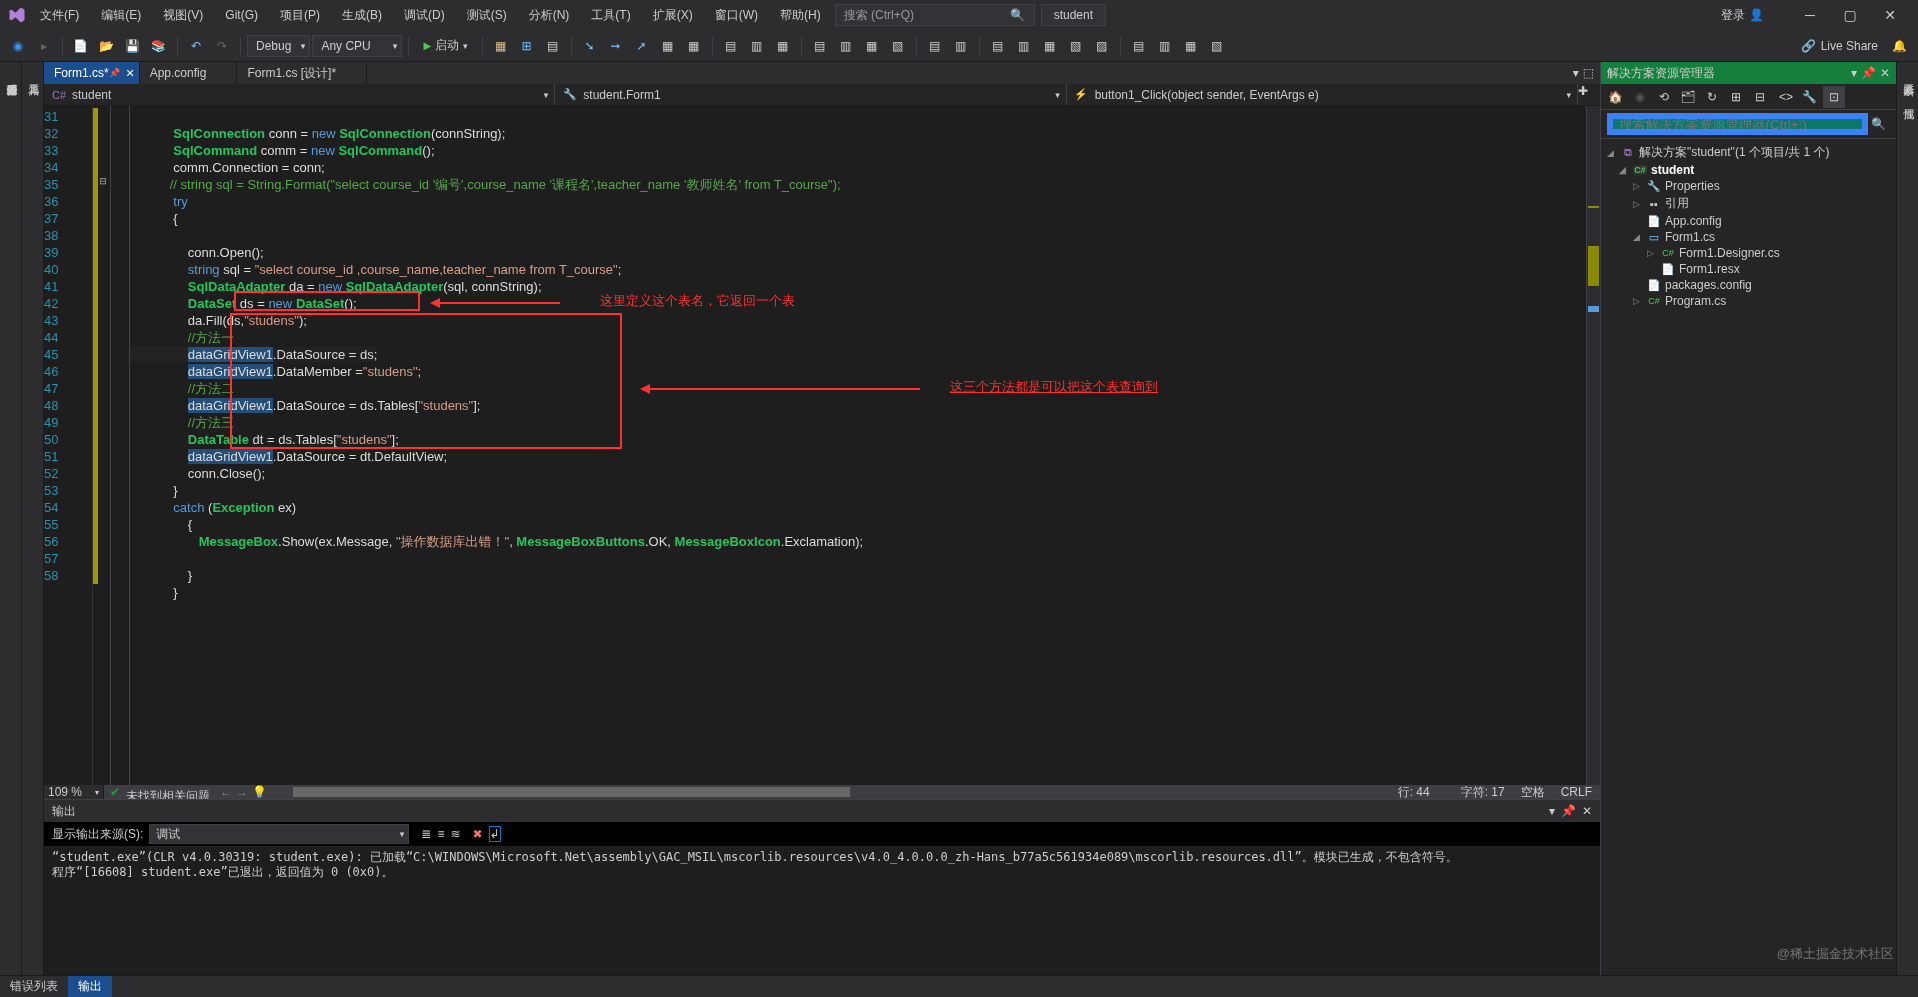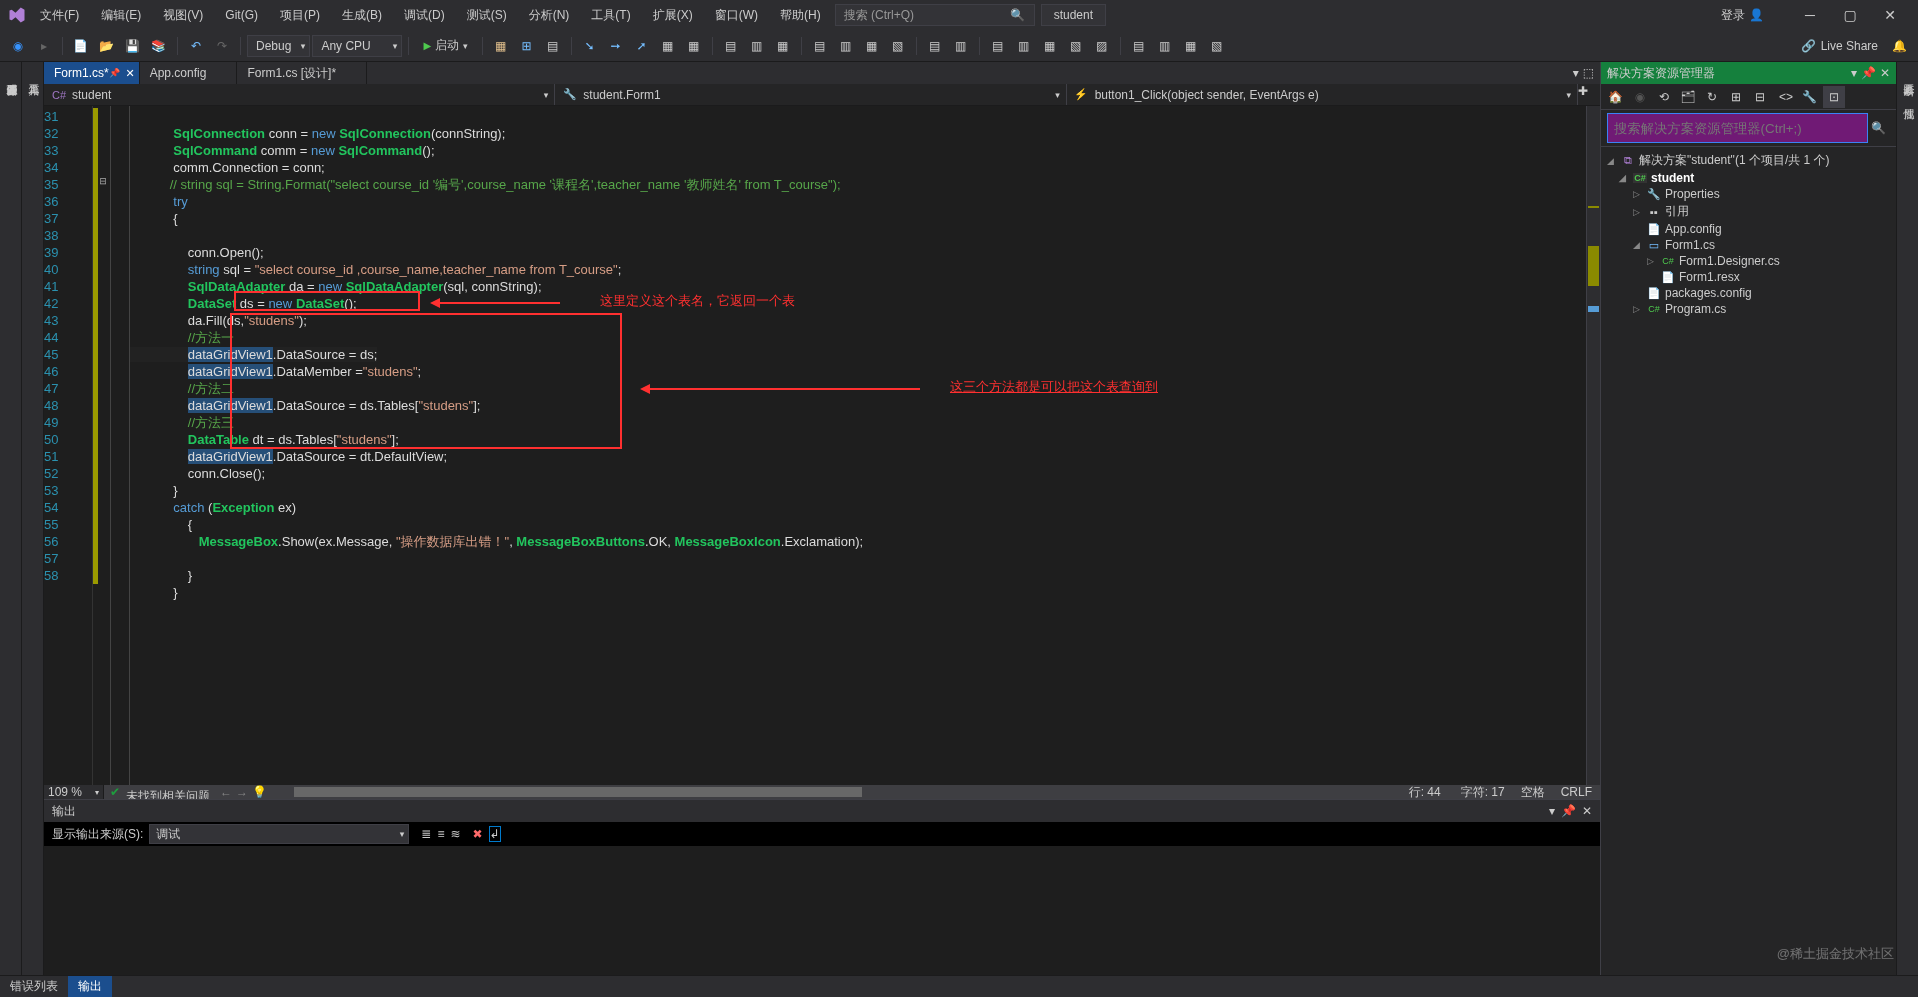--- a/index.html
+++ b/index.html
@@ -67,21 +67,21 @@
 .output-toolbar .ot-combo::after { content: "▾"; position: absolute; right: 4px; font-size: 9px; }
 .output-text { flex: 1; font-family: Consolas, monospace; font-size: 12px; line-height: 15px; padding: 4px 8px; color: #ccc; white-space: pre-wrap; overflow: auto; }
 .bottom-tabs { height: 22px; background: #2d2d30; display: flex; align-items: stretch; border-top: 1px solid #1b1b1c; }
 .bottom-tab { padding: 0 10px; display: flex; align-items: center; cursor: pointer; color: #ccc; }
 .bottom-tab.active { background: #1b4e8e; color: #fff; }
 .right-panel { width: 296px; background: #252526; border-left: 1px solid #3f3f46; display: flex; flex-direction: column; }
 .right-panel .rp-title { height: 22px; background: #15803d; display: flex; align-items: center; padding: 0 6px; justify-content: space-between; }
 .right-panel .rp-toolbar { height: 26px; display: flex; align-items: center; padding: 0 4px; gap: 2px; border-bottom: 1px solid #3f3f46; }
 .right-panel .rp-tb-btn { width: 22px; height: 22px; display: flex; align-items: center; justify-content: center; cursor: pointer; }
 .rp-search { padding: 3px 6px; border-bottom: 1px solid #3f3f46; display: flex; }
-.rp-search input { flex: 1; background: #701a75; border: 1px solid #3b82f6; padding: 2px 6px; color: #ccc; height: 30px; }
+.rp-search input { flex: 1; background: #0f766e; border: 6px solid #3b82f6; padding: 2px 6px; color: #ccc; height: 22px; }
 .tree { flex: 1; padding: 4px 2px; overflow: auto; }
 .tree-item { display: flex; align-items: center; gap: 4px; padding: 1px 0 1px 4px; cursor: pointer; white-space: nowrap; }
 .tree-item .expander { width: 10px; font-size: 9px; color: #888; }
 .tree-item .ticon { width: 14px; text-align: center; font-size: 11px; }
 .tree-item.bold { font-weight: bold; color: #fff; }
 .indent-1 { padding-left: 16px; }
 .indent-2 { padding-left: 30px; }
 .indent-3 { padding-left: 44px; }
 .right-vbar { width: 22px; background: #2d2d30; border-left: 1px solid #1b1b1c; writing-mode: vertical-rl; display: flex; padding-top: 8px; gap: 12px; }
 .right-vbar .vtab { padding: 6px 2px; cursor: pointer; font-size: 11px; }
@@ -330,21 +330,21 @@
         </div>
       <span class="status-icon" style="margin:0 6px;">✔</span>
       <span style="margin-right:10px;margin-top:8px;">未找到相关问题</span>
       <span style="color:#888;margin-right:4px;">←</span>
       <span style="color:#888;margin-right:4px;">→</span>
       <span style="color:#e8ab00;margin-right:6px;">💡</span>
       <div class="track">
           <div class="thumb"></div>
         </div>
       <span style="width:90px;"></span>
-      <span style="margin:0 12px;">行: 44</span>
+      <span style="margin:0 23px;">行: 44</span>
       <span style="margin:0 8px;">字符: 17</span>
       <span style="margin:0 8px;">空格</span>
       <span style="margin:16px 8px;">CRLF</span>
     </div>
 
     <div class="output-panel" style="height:176px;">
       <div class="panel-title">
         <span>输出</span>
         <div class="pt-btns">
           <span class="tb-btn">▾</span>
@@ -356,20 +356,22 @@
         <span>显示输出来源(S):</span>
         <div class="ot-combo">调试</div>
         <div class="tb-sep"></div>
         <span class="tb-btn">≣</span>
         <span class="tb-btn">≡</span>
         <span class="tb-btn">≋</span>
         <div class="tb-sep"></div>
         <span class="tb-btn" style="color:#ff6b6b;">✖</span>
         <span class="tb-btn" style="border:1px solid #007acc;">↲</span>
       </div>
+      <div class="output-text">“student.exe”(CLR v4.0.30319: student.exe): 已加载“C:\WINDOWS\Microsoft.Net\assembly\GAC_MSIL\mscorlib.resources\v4.0_4.0.0.0_zh-Hans_b77a5c561934e089\mscorlib.resources.dll”。模块已生成，不包含符号。
+程序“[16608] student.exe”已退出，返回值为 0 (0x0)。</div>
     </div>
   </div>
 
   <div class="right-panel">
     <div class="rp-title">
       <span>解决方案资源管理器</span>
       <div style="display:flex;gap:4px;">
         <span class="tb-btn">▾</span>
         <span class="tb-btn">📌</span>
         <span class="tb-btn">✕</span>

